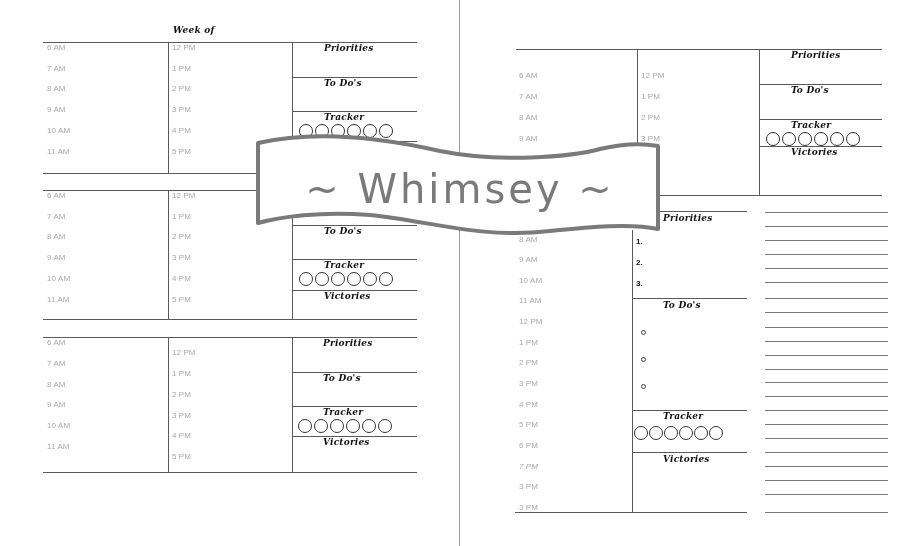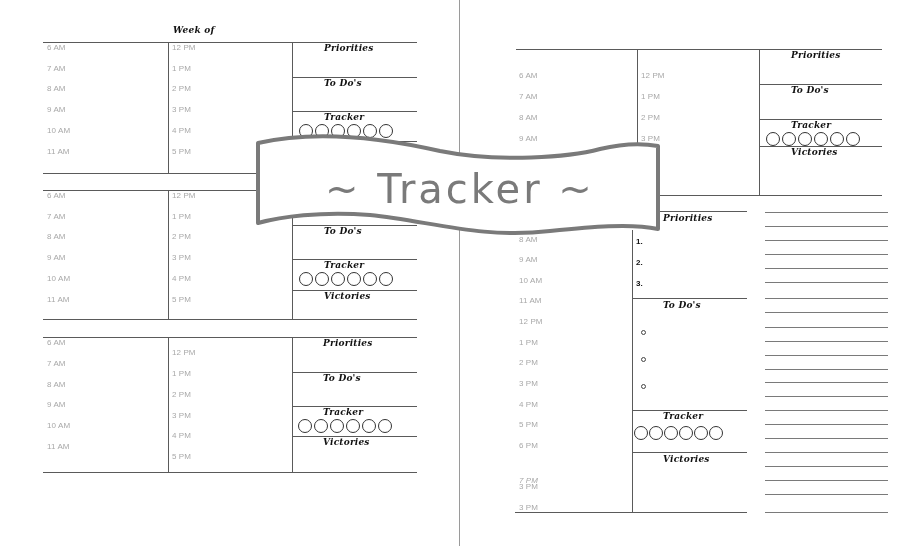--- a/index.html
+++ b/index.html
@@ -192,21 +192,21 @@
     <div class="time" style="left:519px;top:255px;">9 AM</div>
     <div class="time" style="left:519px;top:276px;">10 AM</div>
     <div class="time" style="left:519px;top:296px;">11 AM</div>
     <div class="time" style="left:519px;top:317px;">12 PM</div>
     <div class="time" style="left:519px;top:338px;">1 PM</div>
     <div class="time" style="left:519px;top:358px;">2 PM</div>
     <div class="time" style="left:519px;top:379px;">3 PM</div>
     <div class="time" style="left:519px;top:400px;">4 PM</div>
     <div class="time" style="left:519px;top:420px;">5 PM</div>
     <div class="time" style="left:519px;top:441px;">6 PM</div>
-    <div class="time" style="left:519px;top:476px;font-style:italic;">7 PM</div>
+    <div class="time" style="left:519px;top:462px;font-style:italic;">7 PM</div>
     <div class="time" style="left:519px;top:482px;">3 PM</div>
     <div class="time" style="left:519px;top:503px;">3 PM</div>
     <div class="hl" style="left:515px;top:512px;width:232px;"></div>
   </div>
 
   <div>
     <div class="lined" style="left:765px;top:212px;width:123px;"></div>
     <div class="lined" style="left:765px;top:226px;width:123px;"></div>
     <div class="lined" style="left:765px;top:240px;width:123px;"></div>
     <div class="lined" style="left:765px;top:254px;width:123px;"></div>
@@ -229,14 +229,14 @@
     <div class="lined" style="left:765px;top:494px;width:123px;"></div>
     <div class="lined" style="left:765px;top:512px;width:123px;"></div>
   </div>
 </div>
 
 <div class="banner">
   <svg width="420" height="108" viewBox="0 0 420 108" style="position:absolute;left:0;top:0;">
     <path d="M8,10 C60,-2 120,2 190,18 C250,30 320,24 350,16 C375,10 392,10 408,13
              L408,96 C380,90 340,94 300,98 C230,106 180,88 120,82 C70,78 30,84 8,90 Z" fill="#ffffff" stroke="#7a7a7a" stroke-width="4" stroke-linejoin="round"></path>
   </svg>
-  <div class="banner-text">~ Tracker ~</div>
+  <div class="banner-text">~ Whimsey ~</div>
 </div>
 
 </body></html>

